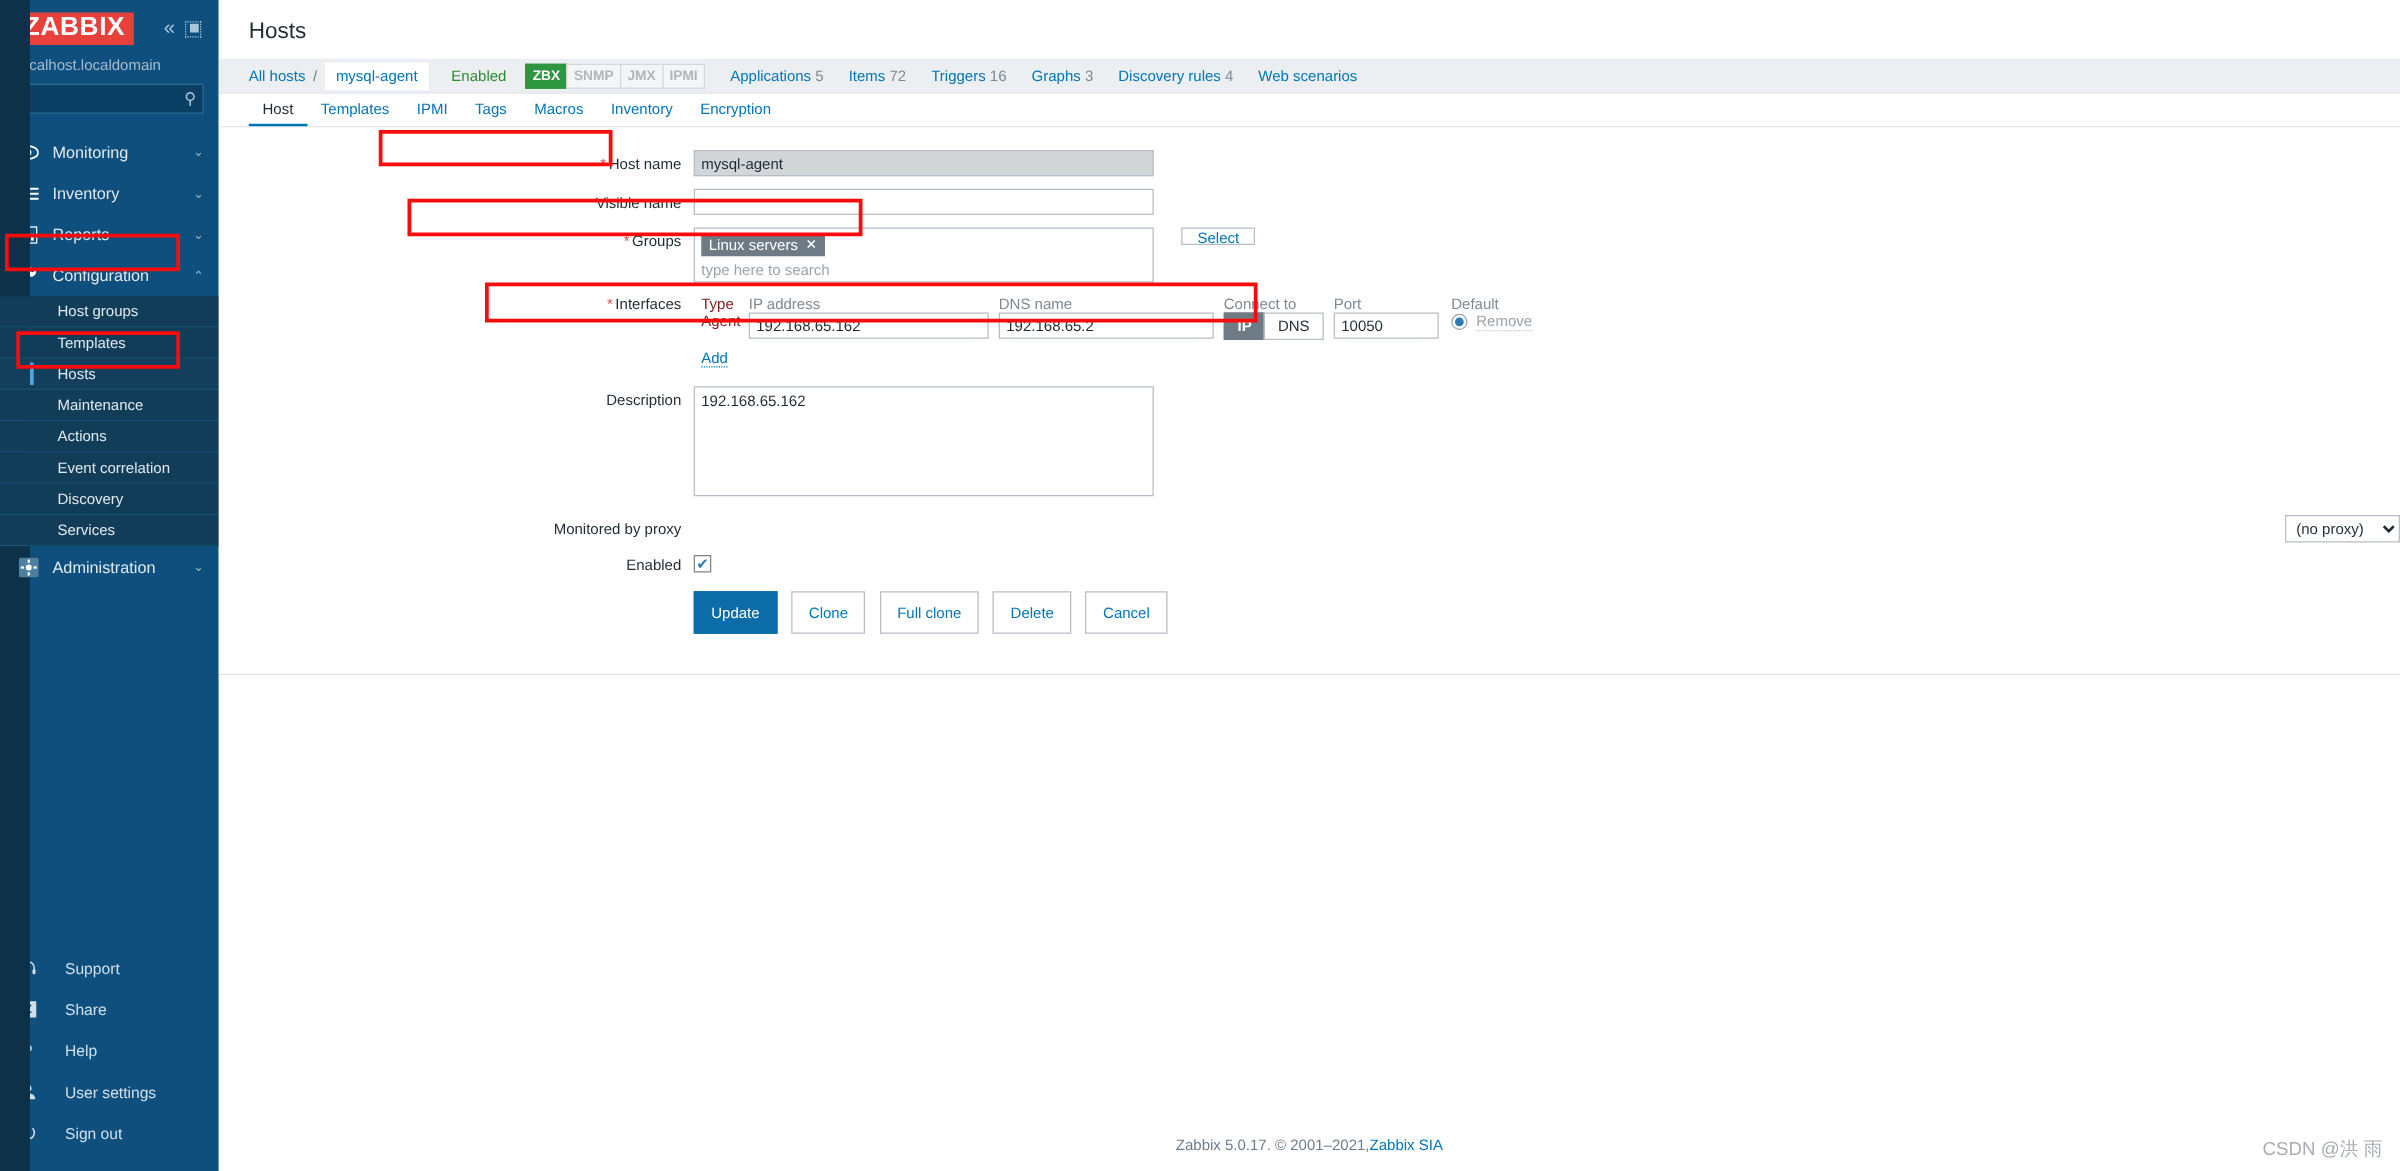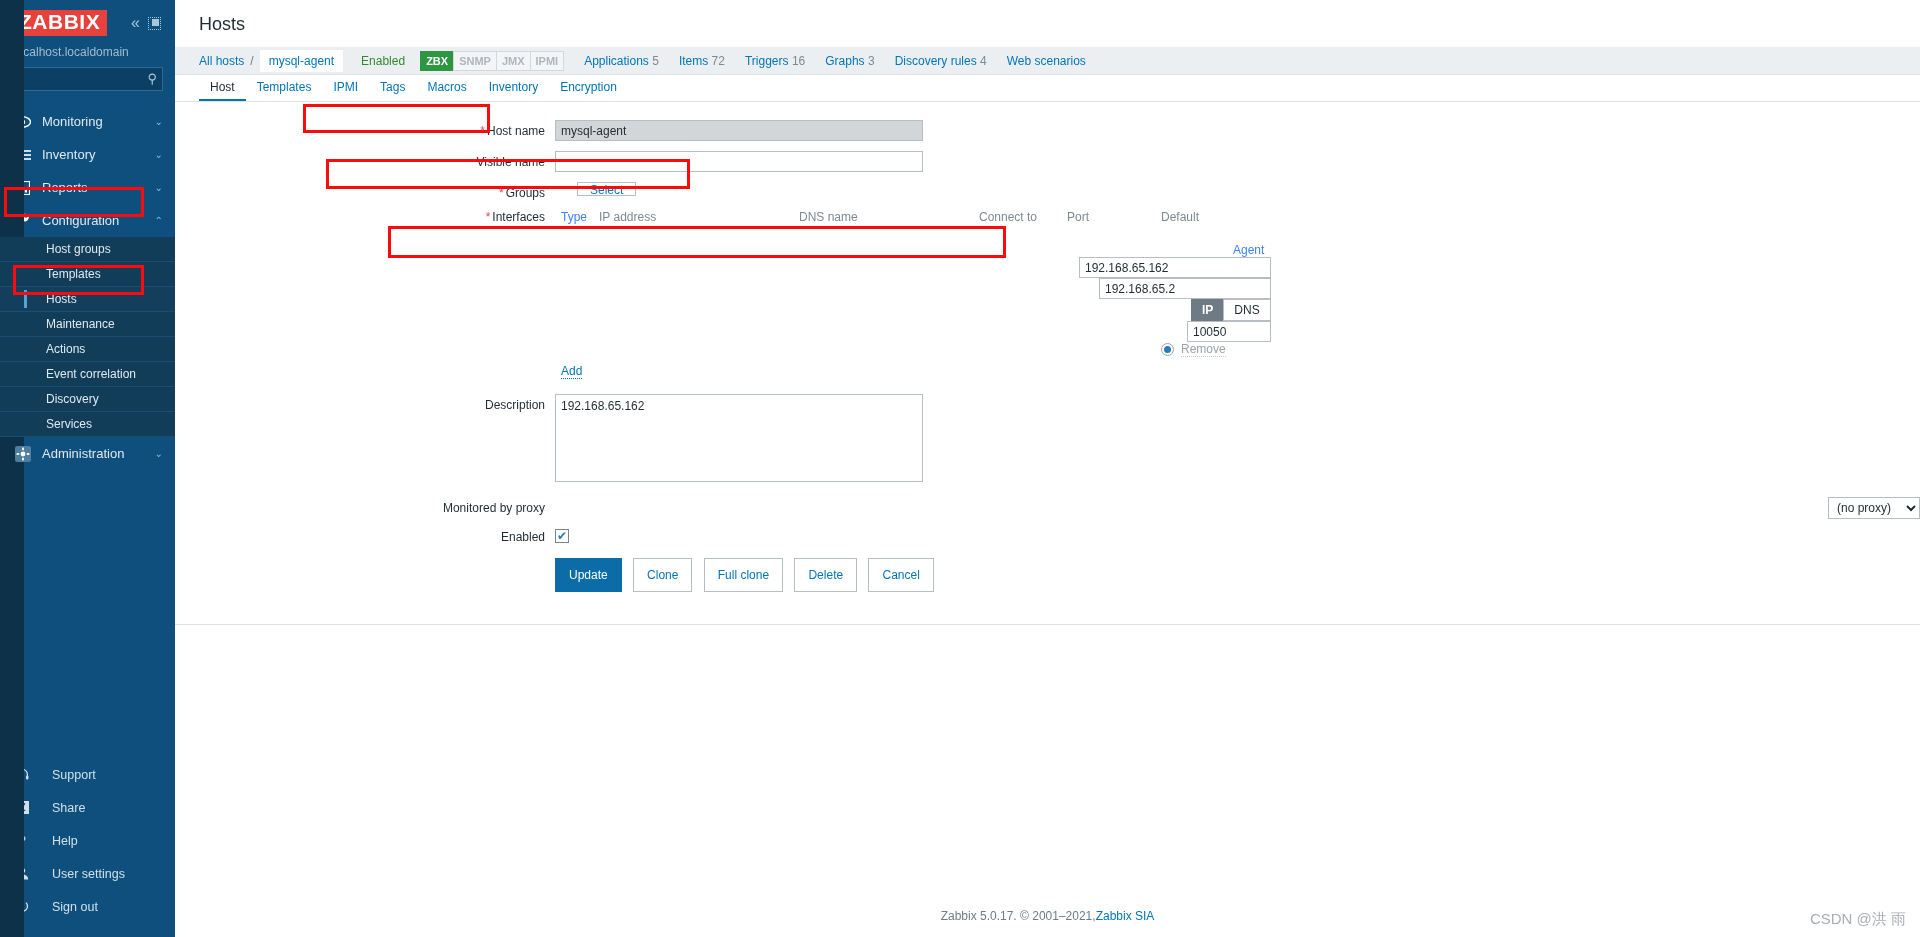--- a/index.html
+++ b/index.html
@@ -150,22 +150,22 @@
     background: #6e7a84; color: #fff; font-size: 12px; padding: 2px 6px; line-height: 14px;
   }
   .chip .x { cursor: pointer; font-size: 11px; }
   .ms-ph { color: #9aa4ac; font-size: 12px; margin-top: 4px; }
   .btn-sec {
     height: 14px; border: 1px solid #b6bdc4; background: #fff; color: #0275b8;
     font-size: 12px; padding: 0 12px; cursor: pointer; font-family: "Liberation Sans", sans-serif;
   }
 
   .if-head { display: flex; font-size: 12px; color: #7c8a94; }
-  .if-row { display: flex; align-items: flex-end; gap: 0; margin-top: 19px; flex-direction: column; }
-  .c-type { width: 44px; font-size: 12px; color: #3b82f6; padding-left: 6px;}
+  .if-row { display: flex; align-items: flex-start; gap: 0; margin-top: 0; }
+  .c-type { width: 44px; font-size: 12px; color: #7f1d1d; padding-left: 6px;}
   .c-ip   { width: 192px; }
   .c-dns  { width: 172px; margin-left: 8px; }
   .c-conn { width: 80px; margin-left: 8px; display: flex; }
   .c-port { width: 84px; margin-left: 8px; }
   .c-def  { width: 110px; margin-left: 10px; display: flex; align-items: center; gap: 7px; }
 
   .seg { font-size: 12px; padding: 3px 10px; border: 1px solid #b6bdc4; cursor: pointer; line-height:14px;}
   .seg.on { background: #6e7a84; color: #fff; border-color: #6e7a84; font-weight: bold; }
   .seg.off { background: #fff; color: #1f2c33; margin-left: -1px; }
 
@@ -428,20 +428,29 @@
         <div class="frow">
           <div class="flabel">Visible name</div>
           <div class="fctl">
             <input class="inp w-big" type="text" placeholder="" style="">
           </div>
         </div>
 
         <div class="frow">
           <div class="flabel">
             <span class="req">*</span><span>Groups</span>
+          </div>
+          <div class="fctl">
+            <div class="ms-box">
+              <span class="chip">
+                <span>Linux servers</span>
+                <span class="x">✕</span>
+              </span>
+              <div class="ms-ph">type here to search</div>
+            </div>
           </div>
           <div style="margin-left:22px;padding-top:0px;">
             <button class="btn-sec">Select</button>
           </div>
         </div>
 
         <div class="frow" style="margin-bottom:4px;">
           <div class="flabel" style="padding-top:0;">
             <span class="req">*</span><span>Interfaces</span>
           </div>

